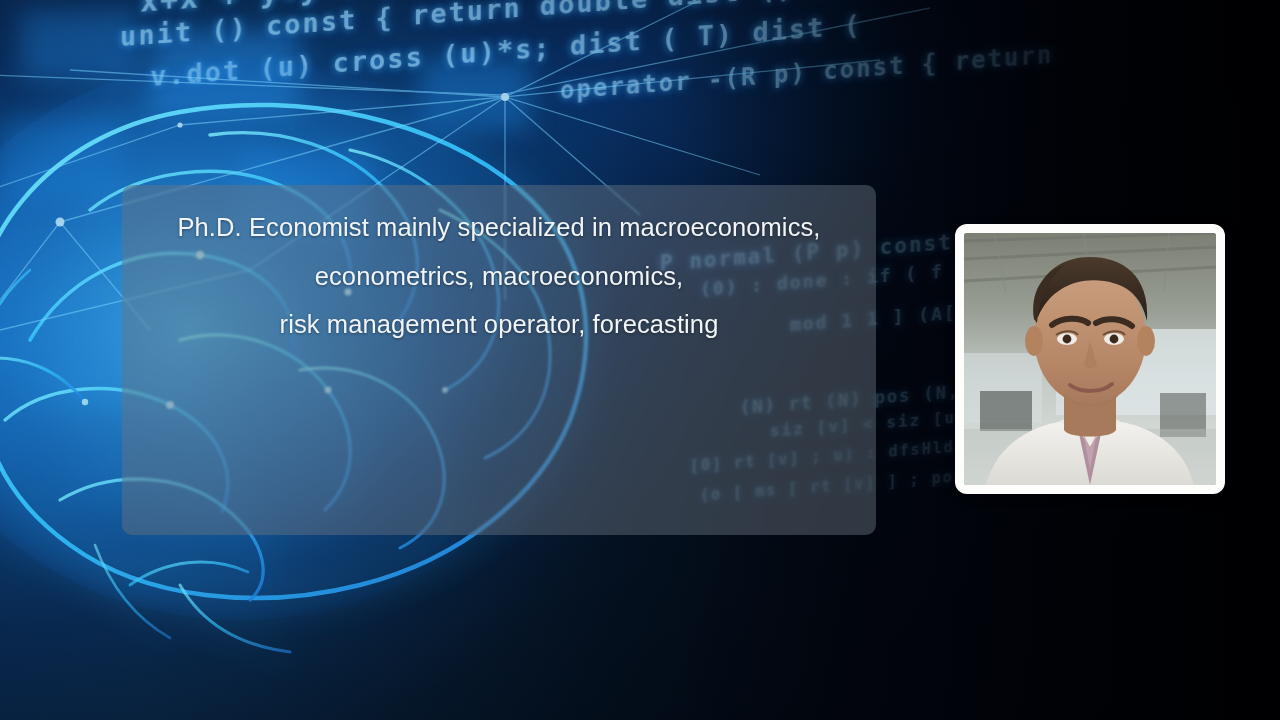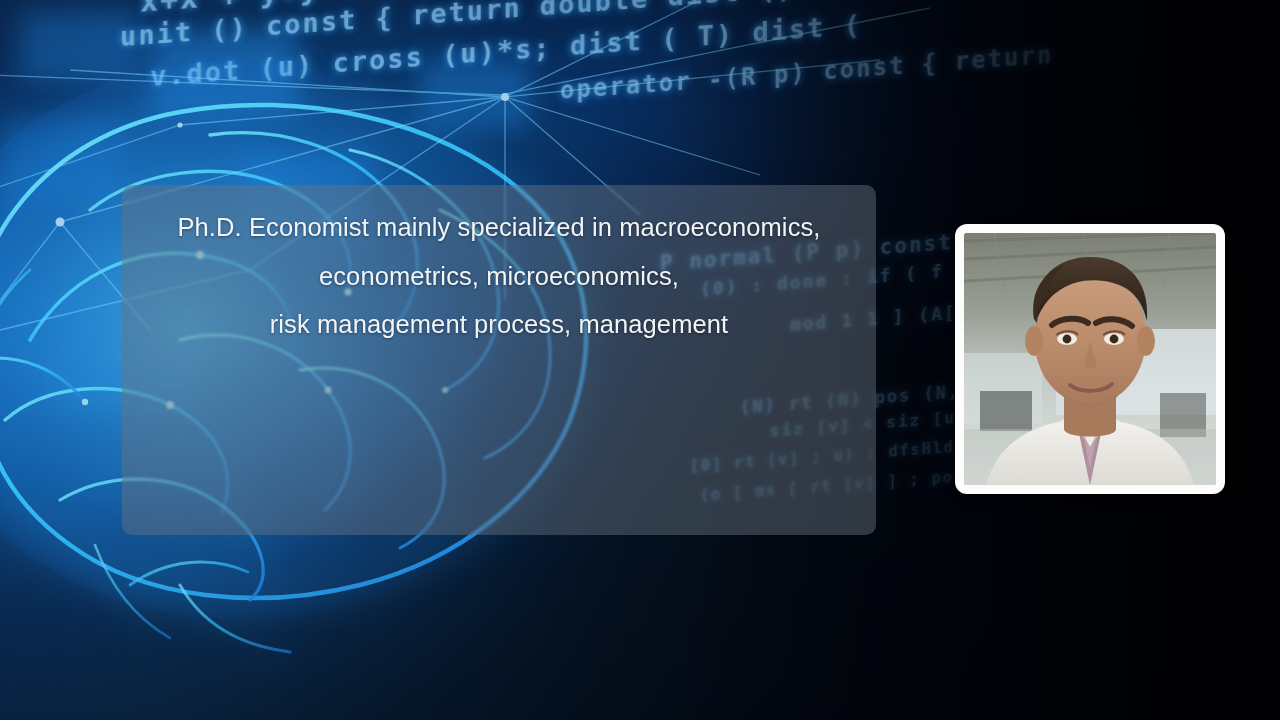--- a/index.html
+++ b/index.html
@@ -216,22 +216,22 @@
       <circle cx="505" cy="97" r="4"></circle>
       <circle cx="60" cy="222" r="4.5"></circle>
       <circle cx="180" cy="125" r="2.6"></circle>
     </g>
   </svg>
 
   <div class="vignette"></div>
 
   <div class="text-panel">
     <div class="line">Ph.D. Economist mainly specialized in macroeconomics,</div>
-    <div class="line">econometrics, microeconomics,</div>
-    <div class="line">risk management process, management</div>
+    <div class="line">econometrics, macroeconomics,</div>
+    <div class="line">risk management operator, forecasting</div>
   </div>
 
   <div class="portrait-frame">
     <div class="portrait-photo">
       <svg viewBox="0 0 252 252" preserveAspectRatio="xMidYMid slice">
         <defs>
           <linearGradient id="office" x1="0" y1="0" x2="0" y2="1">
             <stop offset="0%" stop-color="#7c7f74"></stop>
             <stop offset="32%" stop-color="#9aa096"></stop>
             <stop offset="58%" stop-color="#c3cbc6"></stop>

